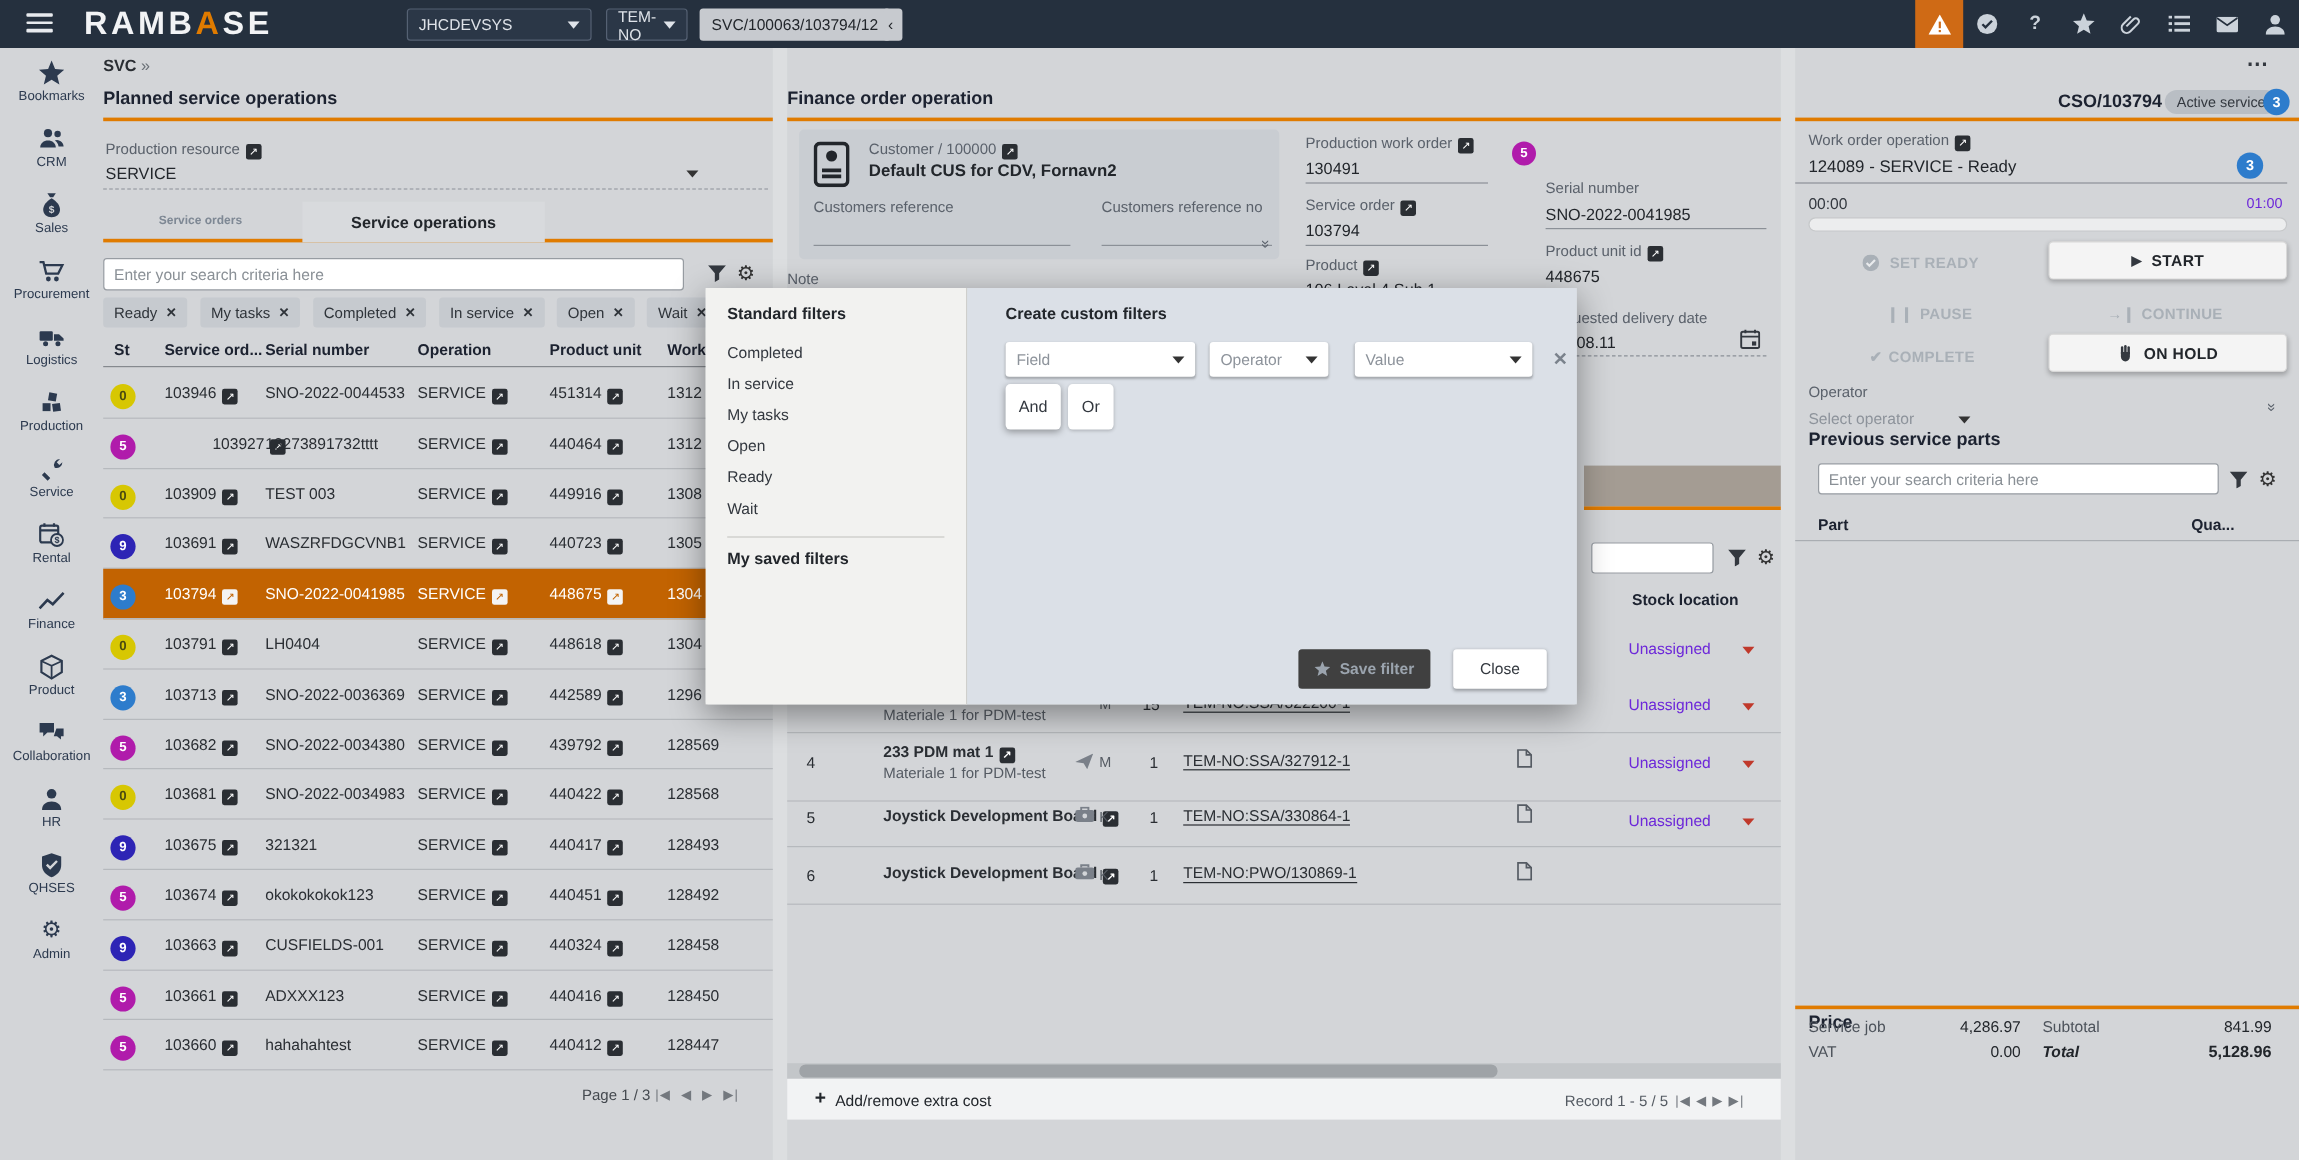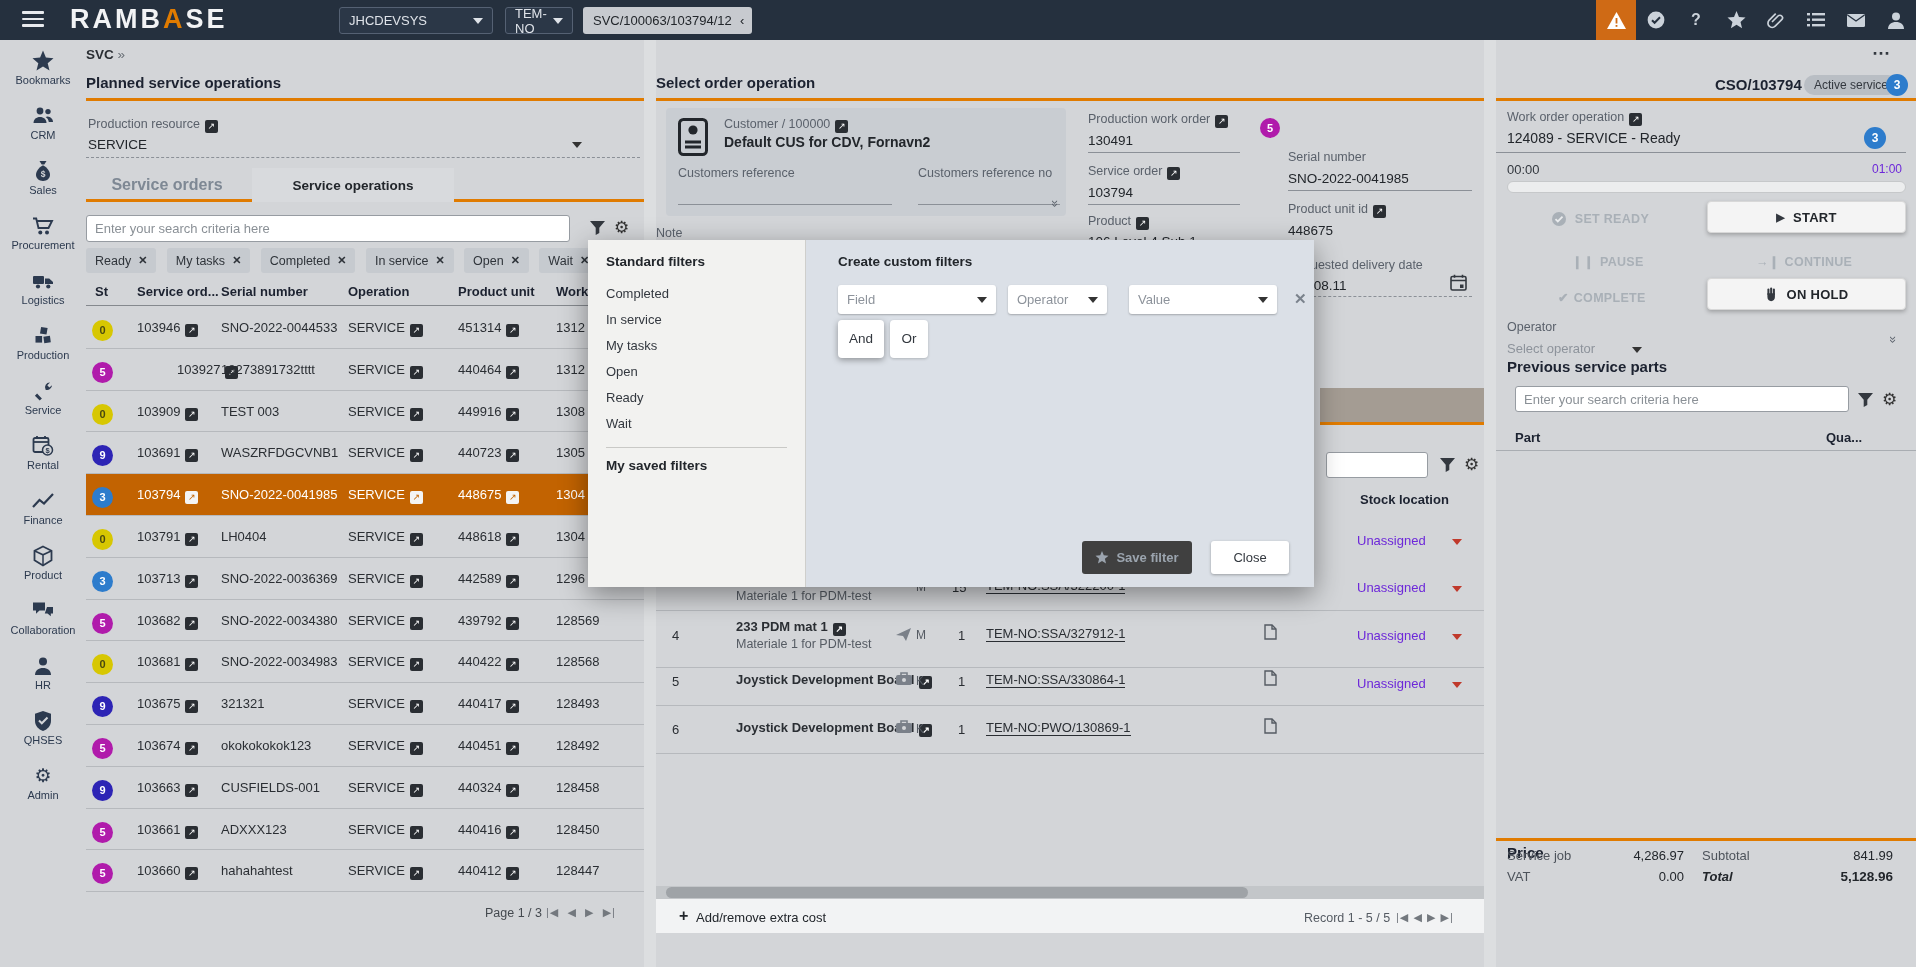--- a/index.html
+++ b/index.html
@@ -312,21 +312,21 @@
 <div class="ab accent-line" style="left:86px;top:98px;width:558px;"></div>
 
 <div class="ab f-label" style="left:88px;top:117px;">
   <span>Production resource</span><span class="lnk">↗</span>
 </div>
 <div class="ab f-value" style="left:88px;top:137px;">SERVICE</div>
 <div class="ab" style="left:86px;top:157px;width:554px;border-bottom:1px dashed #8b9097;"></div>
 <div class="ab tri-dn" style="left:572px;top:142px;"></div>
 
 <div class="ab accent-line" style="left:86px;top:199px;width:558px;"></div>
-<div class="ab" style="left:86px;top:170px;width:162px;height:29px;display:flex;align-items:center;justify-content:center;font-size:16px;font-weight:bold;color:#7e8894;cursor:pointer;">Service orders</div>
+<div class="ab" style="left:86px;top:170px;width:162px;height:29px;display:flex;align-items:center;justify-content:center;font-size:10px;font-weight:bold;color:#7e8894;cursor:pointer;">Service orders</div>
 <div class="ab" style="left:252px;top:168px;width:202px;height:34px;background:#d8dadd;display:flex;align-items:center;justify-content:center;font-size:13.5px;font-weight:bold;color:#22262b;cursor:pointer;z-index:2;">Service operations</div>
 
 <input class="ab search" style="left: 86px; top: 215px; width: 484px;" placeholder="Enter your search criteria here">
 <svg class="ab" style="left:590px;top:221px;cursor:pointer;" width="15" height="14" viewBox="0 0 15 14">
     <path d="M0 0h15L9.3 6.8V12l-3.6 2V6.8z" fill="#33383f"></path>
   </svg>
 <span class="ab gear" style="left:614px;top:219px;">⚙</span>
 
 <div class="ab" style="left:86px;top:248px;white-space:nowrap;">
   <span class="chip">
@@ -476,21 +476,21 @@
       <span style="left:135px;">hahahahtest</span>
       <span style="left:262px;"><span>SERVICE</span><span class="lnk">↗</span></span>
       <span style="left:372px;"><span>440412</span><span class="lnk">↗</span></span>
       <span style="left:470px;">128447</span>
     </div>
   </div>
 
 <div class="ab" style="left:485px;top:906px;font-size:12.5px;color:#44494f;">Page 1 / 3</div>
 <div class="ab pgarrows" style="left:546px;top:906px;"><span>|◀</span>&nbsp;&nbsp;<span>◀</span>&nbsp;&nbsp;<span>▶</span>&nbsp;&nbsp;<span>▶|</span></div>
 
-<div class="ab sec-title" style="left:656px;top:74px;">Select order operation</div>
+<div class="ab sec-title" style="left:656px;top:74px;">Finance order operation</div>
 <div class="ab accent-line" style="left:656px;top:98px;width:828px;"></div>
 
 <div class="ab" style="left:666px;top:108px;width:400px;height:108px;background:#c9cdd2;border-radius:4px;">
   <svg class="ab" style="left:12px;top:10px;" width="30" height="38" viewBox="0 0 30 38">
     <rect x="1.5" y="1.5" width="27" height="35" rx="4" fill="none" stroke="#22262b" stroke-width="3"></rect>
     <circle cx="15" cy="12" r="4.6" fill="#22262b"></circle>
     <path d="M7 24h16M7 29h16" stroke="#22262b" stroke-width="3"></path>
   </svg>
   <span class="ab f-label" style="left:58px;top:9px;"><span>Customer / 100000</span><span class="lnk">↗</span></span>
   <span class="ab" style="left:58px;top:26px;font-size:14px;font-weight:bold;color:#22262b;">Default CUS for CDV, Fornavn2</span>

